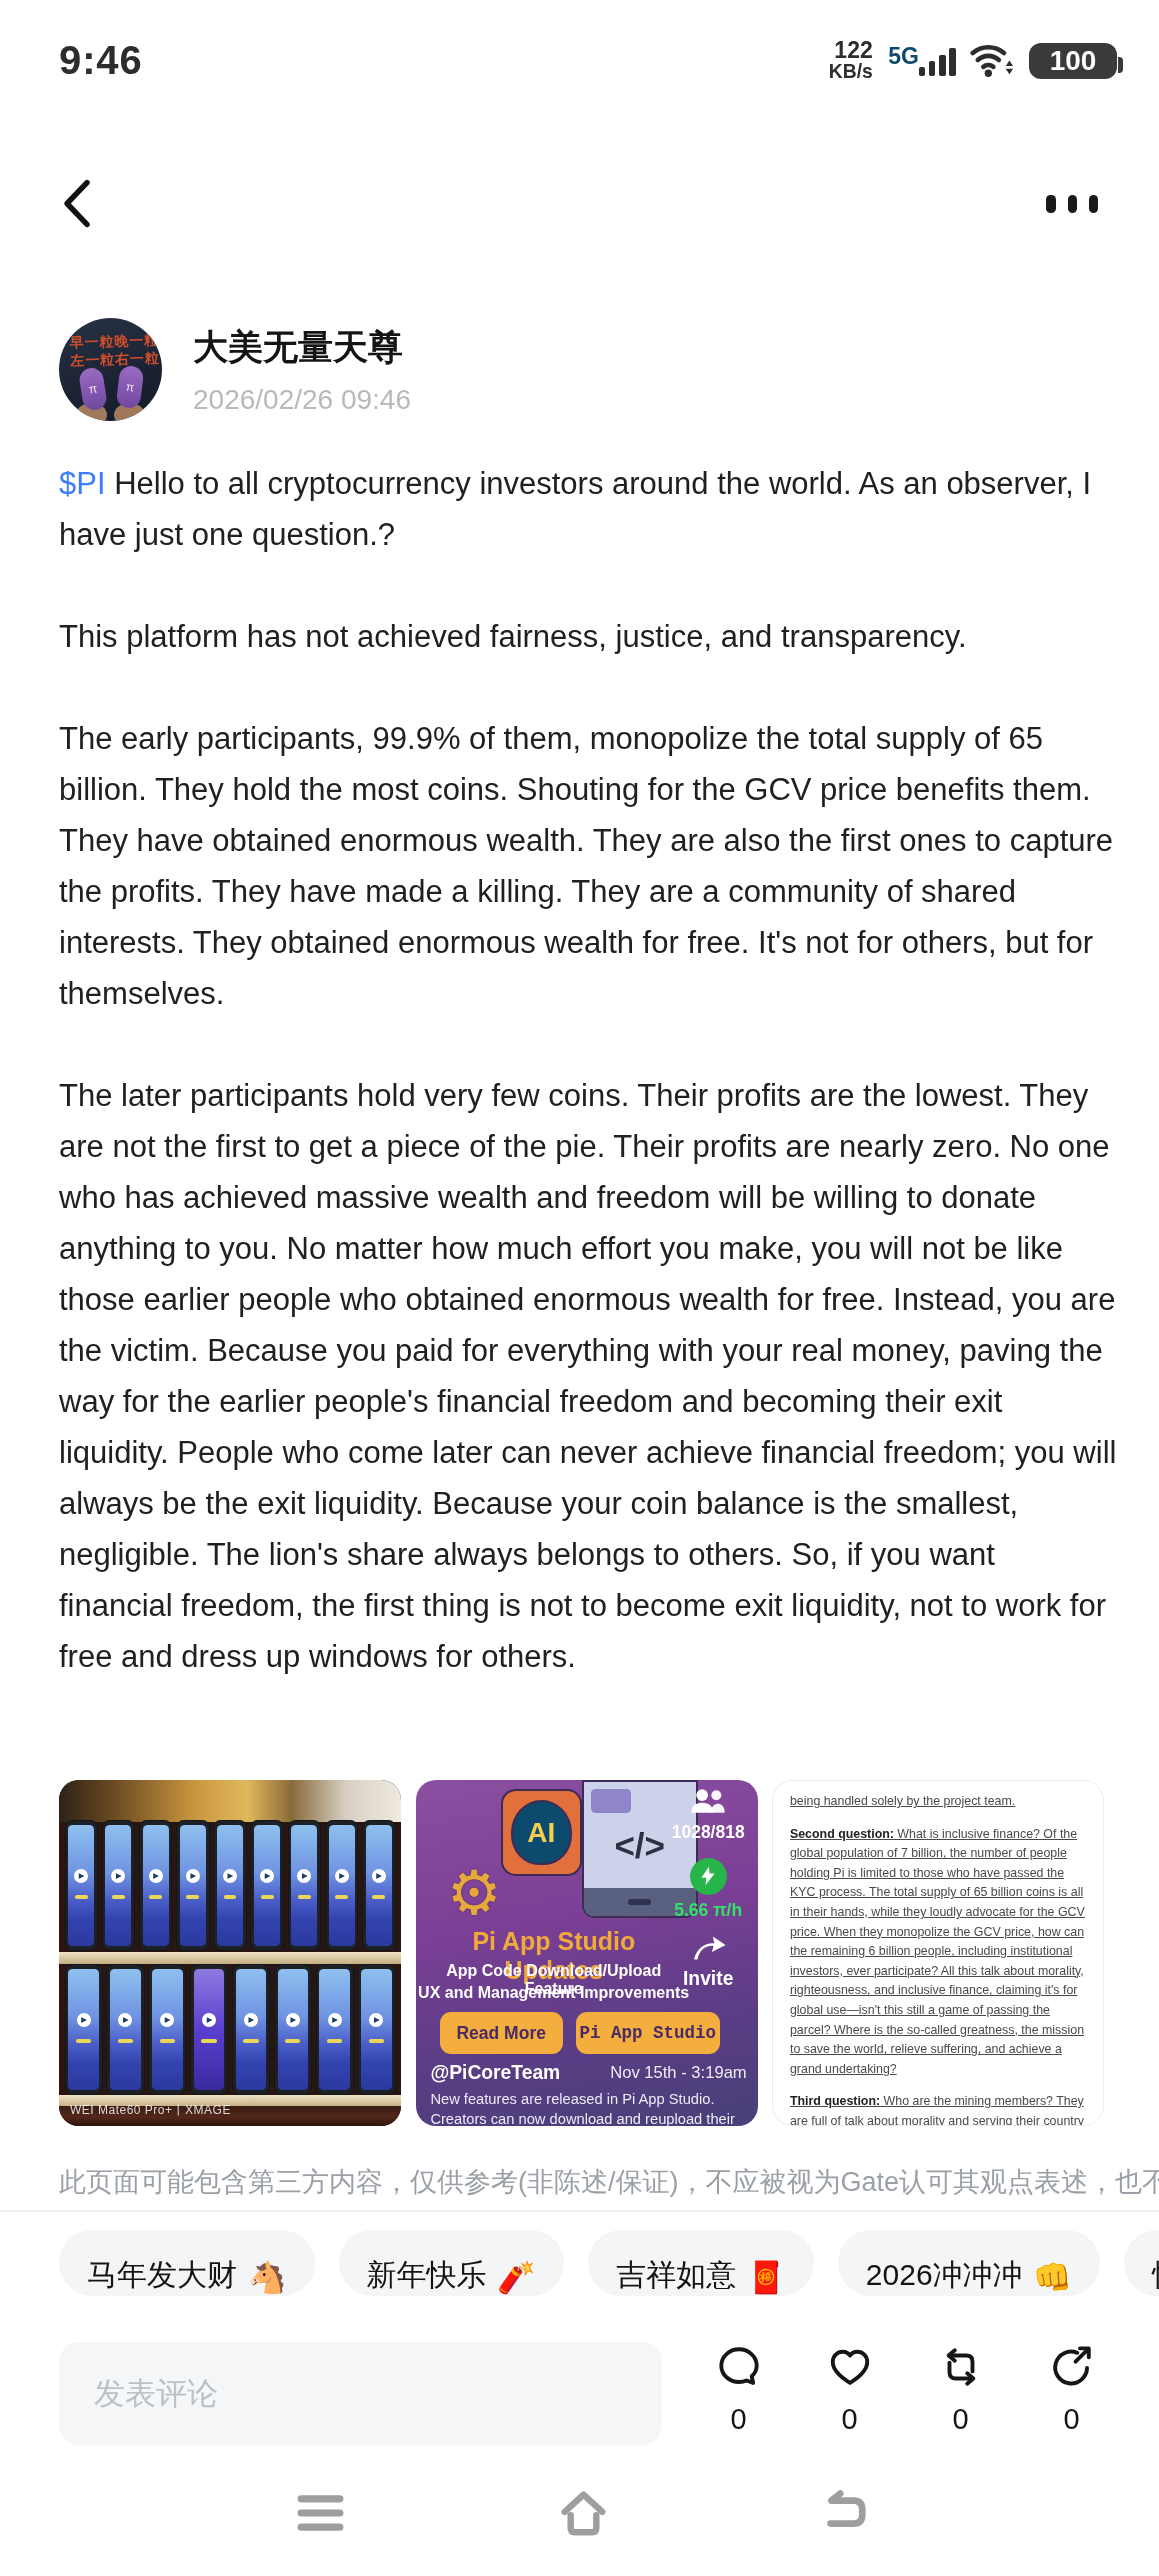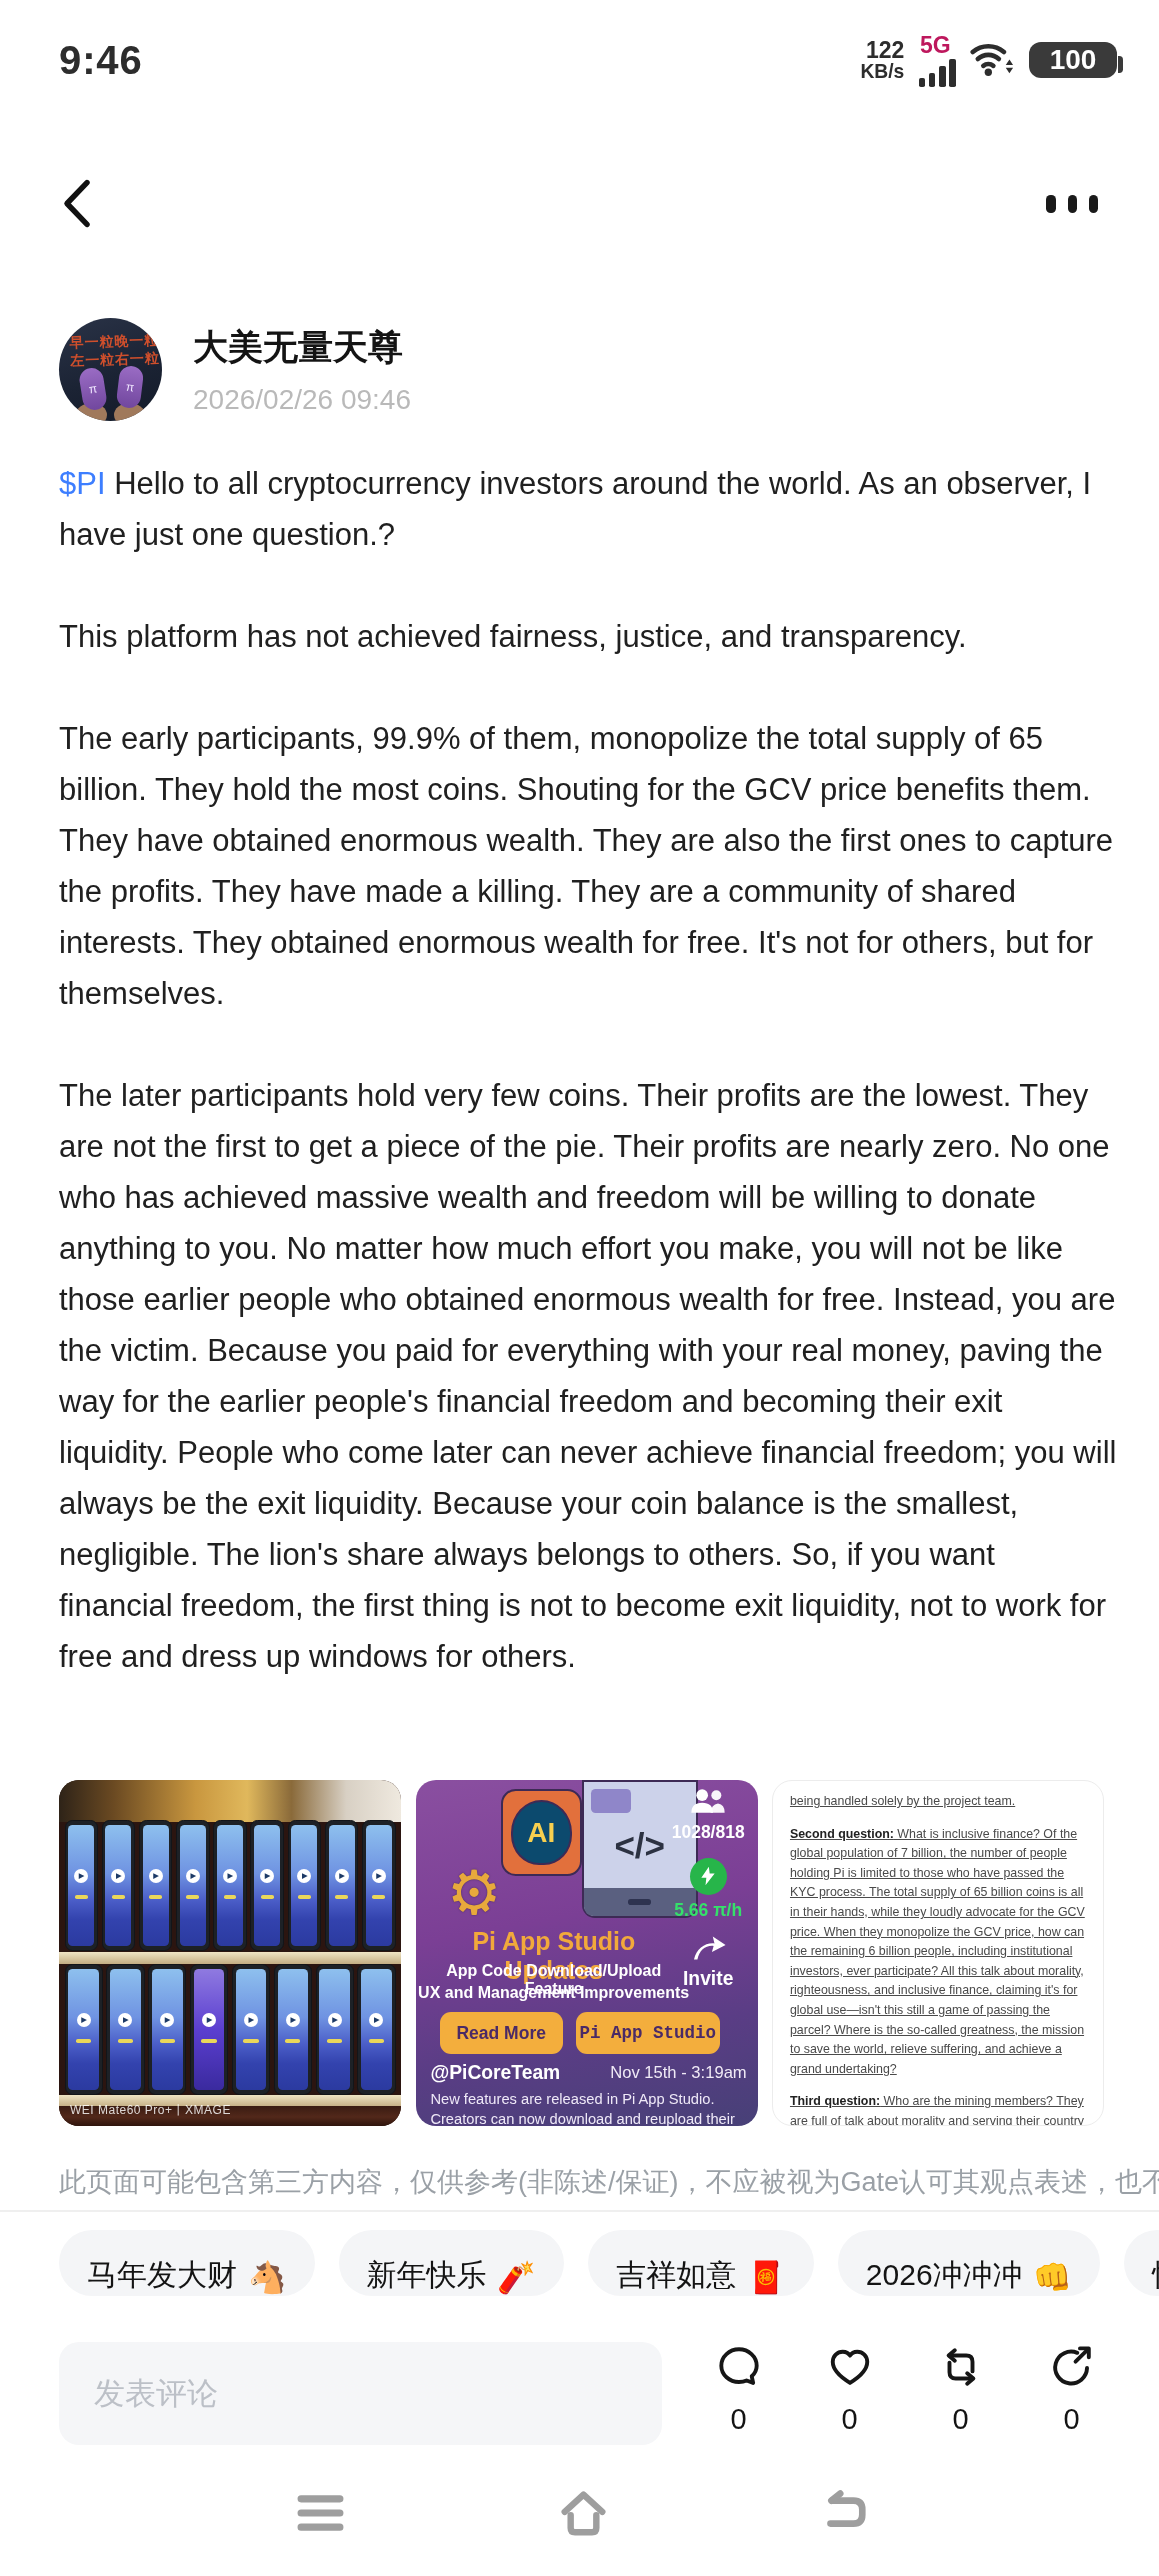--- a/index.html
+++ b/index.html
@@ -8,21 +8,21 @@
     font-family:"Liberation Sans",sans-serif;color:#1f1f1f;
   }
   
   .status-bar{position:absolute;top:31px;left:59px;right:42px;height:59px;
     display:flex;justify-content:space-between;align-items:center;}
   .time{font-size:40px;font-weight:700;color:#2d2d2d;letter-spacing:0.9px;}
   .sb-right{display:flex;align-items:center;gap:14.7px;}
   .speed{text-align:right;color:#2d2d2d;line-height:1.02;font-weight:700;}
   .speed-val{font-size:23px;}
   .speed-unit{font-size:19.3px;}
-  .network{display:flex;flex-direction:column;align-items:flex-start;color:#be185d;}
+  .network{display:flex;flex-direction:row;align-items:flex-start;color:#0c4a6e;}
   .net-label{font-size:23px;font-weight:700;margin-left:0.9px;line-height:1;}
   .bars{display:flex;align-items:flex-end;gap:3.7px;margin-top:2.8px;height:28px;}
   .bar{width:6.4px;background:#2d2d2d;border-radius:1.8px;}
   .b1{height:9.2px}.b2{height:14.7px}.b3{height:21px}.b4{height:28px}
   .battery{position:relative;width:88px;height:36px;background:#3a3a3a;border-radius:12px;
     color:#fff;font-size:28px;font-weight:700;display:flex;align-items:center;justify-content:center;}
   .battery::after{content:"";position:absolute;right:-6.4px;top:14px;width:5.5px;height:16.6px;
     background:#3a3a3a;border-radius:0 3.7px 3.7px 0;}
   
   .back-btn{position:absolute;top:177px;left:57px;width:40px;height:53px;}

